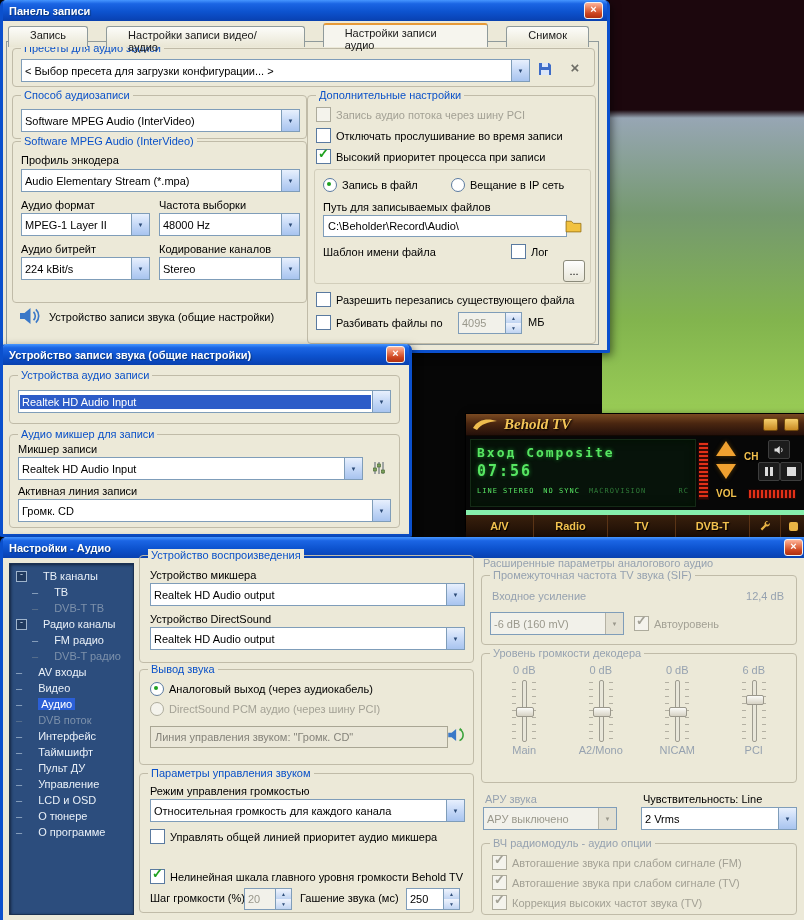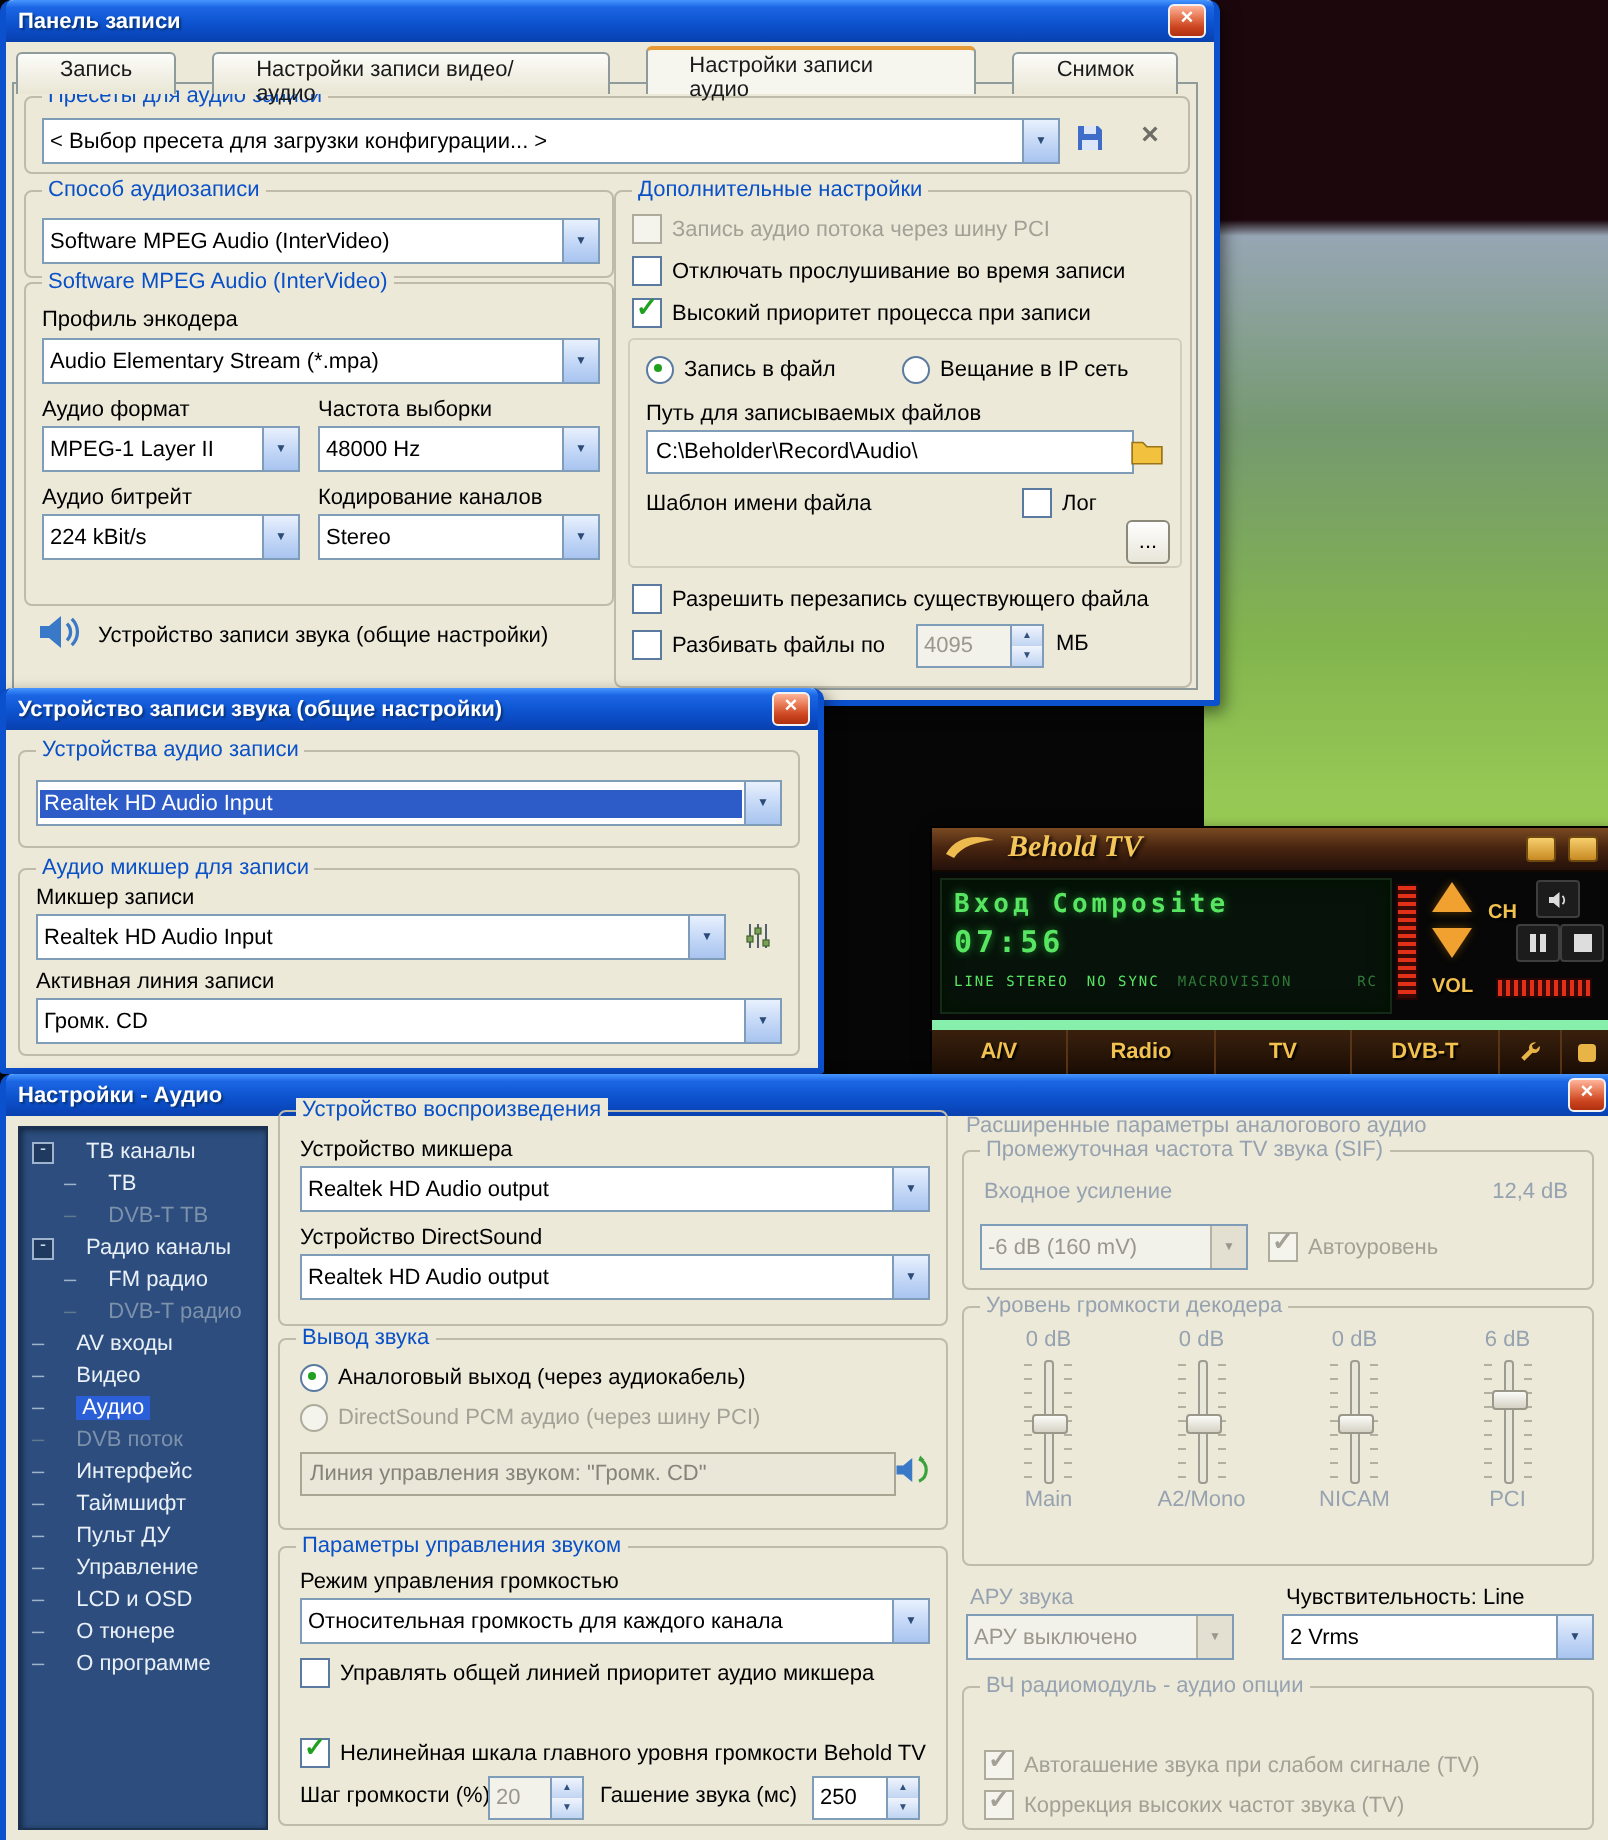--- a/index.html
+++ b/index.html
@@ -580,20 +580,24 @@
       <span class="v">АРУ выключено</span>
       <span class="arrow"></span>
     </div>
     <div class="combo" style="left:638px;top:270px;width:154px">
       <span class="v">2 Vrms</span>
       <span class="arrow"></span>
     </div>
 
     <div class="grp" style="left:478px;top:306px;width:314px;height:70px">
       <span class="cap gray">ВЧ радиомодуль - аудио опции</span>
+      <div class="cb dis checked" style="left:10px;top:11px">
+        <span class="box"></span>
+        <span class="txt">Автогашение звука при слабом сигнале (FM)</span>
+      </div>
       <div class="cb dis checked" style="left:10px;top:31px">
         <span class="box"></span>
         <span class="txt">Автогашение звука при слабом сигнале (TV)</span>
       </div>
       <div class="cb dis checked" style="left:10px;top:51px">
         <span class="box"></span>
         <span class="txt">Коррекция высоких частот звука (TV)</span>
       </div>
     </div>
   </div>

